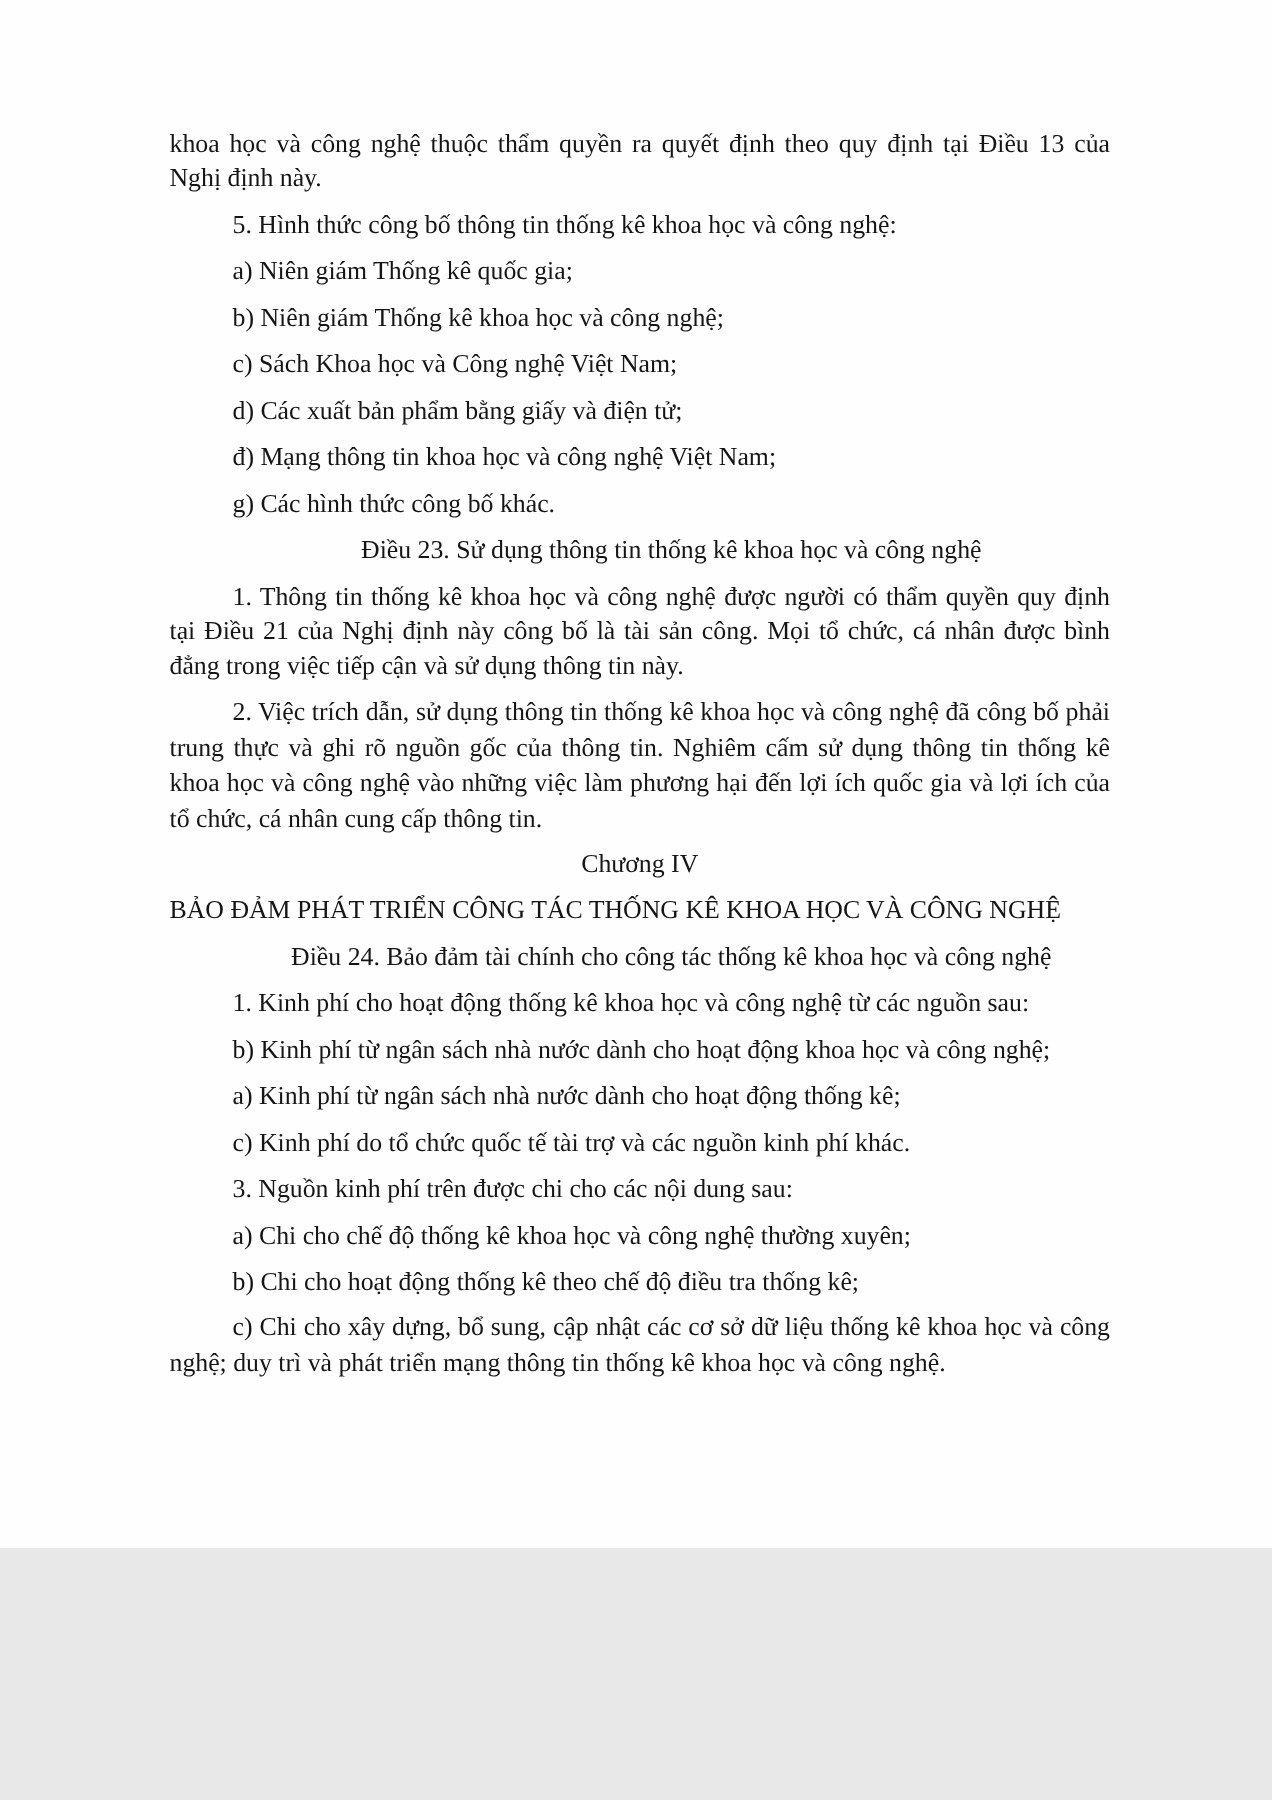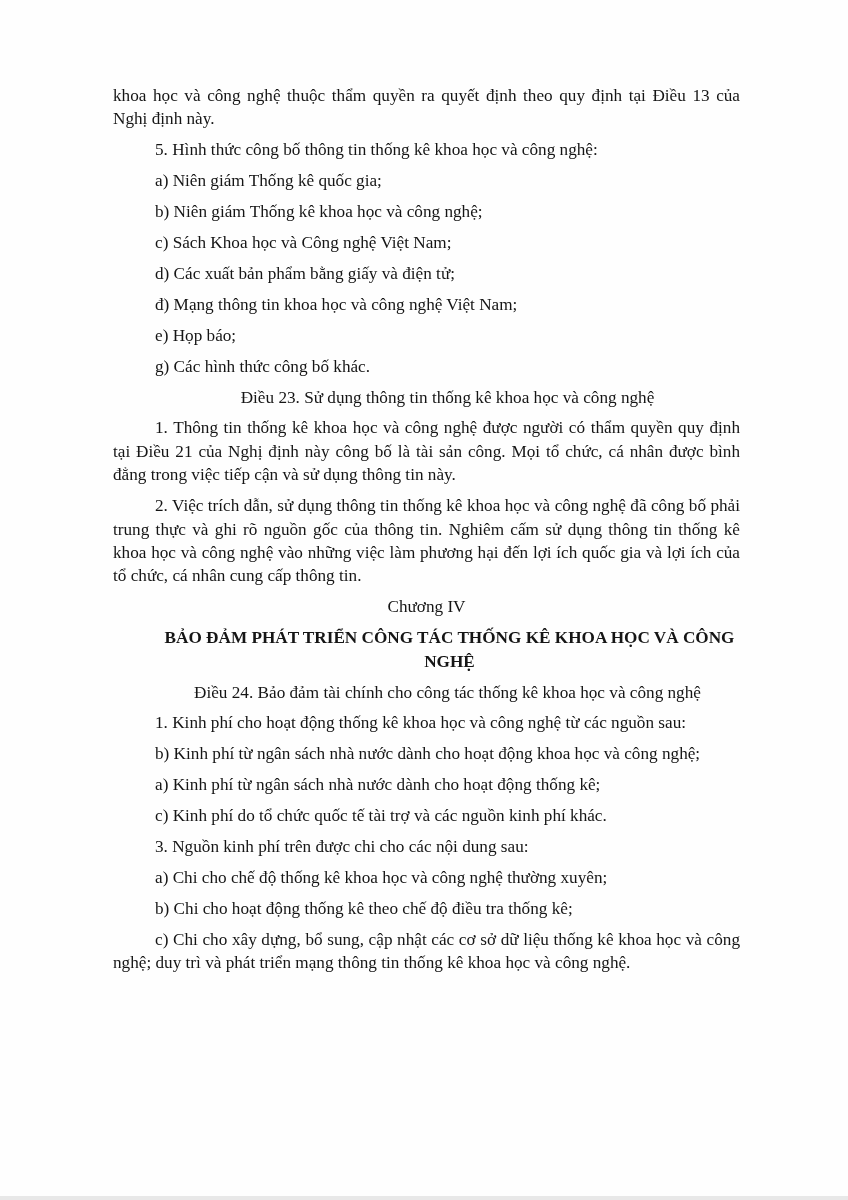--- a/index.html
+++ b/index.html
@@ -3,21 +3,21 @@
 <meta charset="utf-8">
 <style>
   html, body {
     margin: 0;
     padding: 0;
     background: #e8e8e8;
   }
   .page {
     position: relative;
     width: 848px;
-    height: 1196px;
+    height: 1032px;
     margin: 0 auto;
     background: #fefefe;
     font-family: "Liberation Serif", "DejaVu Serif", serif;
     color: #151515;
     overflow: hidden;
   }
   .content {
     position: absolute;
     left: 113px;
     top: 84px;
@@ -38,39 +38,37 @@
     text-align: center;
     white-space: nowrap;
   }
   p.chapter-label {
     font-weight: normal;
     text-align: center;
     text-indent: 0;
     margin-top: 2px;
   }
   p.chapter-title {
-    font-weight: bold;
-    text-align: center;
+    font-weight: normal;
+    text-align: left;
     text-indent: 0;
-    margin-left: 46px;
   }
 </style>
 </head>
 <body>
 
 <div class="page">
   <div class="content">
     <p class="noindent">khoa học và công nghệ thuộc thẩm quyền ra quyết định theo quy định tại Điều 13 của Nghị định này.</p>
     <p>5. Hình thức công bố thông tin thống kê khoa học và công nghệ:</p>
     <p>a) Niên giám Thống kê quốc gia;</p>
     <p>b) Niên giám Thống kê khoa học và công nghệ;</p>
     <p>c) Sách Khoa học và Công nghệ Việt Nam;</p>
     <p>d) Các xuất bản phẩm bằng giấy và điện tử;</p>
     <p>đ) Mạng thông tin khoa học và công nghệ Việt Nam;</p>
-    <p>e) Họp báo;</p>
     <p>g) Các hình thức công bố khác.</p>
     <p class="article-heading">Điều 23. Sử dụng thông tin thống kê khoa học và công nghệ</p>
     <p>1. Thông tin thống kê khoa học và công nghệ được người có thẩm quyền quy định tại Điều 21 của Nghị định này công bố là tài sản công. Mọi tổ chức, cá nhân được bình đẳng trong việc tiếp cận và sử dụng thông tin này.</p>
     <p>2. Việc trích dẫn, sử dụng thông tin thống kê khoa học và công nghệ đã công bố phải trung thực và ghi rõ nguồn gốc của thông tin. Nghiêm cấm sử dụng thông tin thống kê khoa học và công nghệ vào những việc làm phương hại đến lợi ích quốc gia và lợi ích của tổ chức, cá nhân cung cấp thông tin.</p>
     <p class="chapter-label">Chương IV</p>
     <p class="chapter-title">BẢO ĐẢM PHÁT TRIỂN CÔNG TÁC THỐNG KÊ KHOA HỌC VÀ CÔNG NGHỆ</p>
     <p class="article-heading">Điều 24. Bảo đảm tài chính cho công tác thống kê khoa học và công nghệ</p>
     <p>1. Kinh phí cho hoạt động thống kê khoa học và công nghệ từ các nguồn sau:</p>
     <p>b) Kinh phí từ ngân sách nhà nước dành cho hoạt động khoa học và công nghệ;</p>
     <p>a) Kinh phí từ ngân sách nhà nước dành cho hoạt động thống kê;</p>

